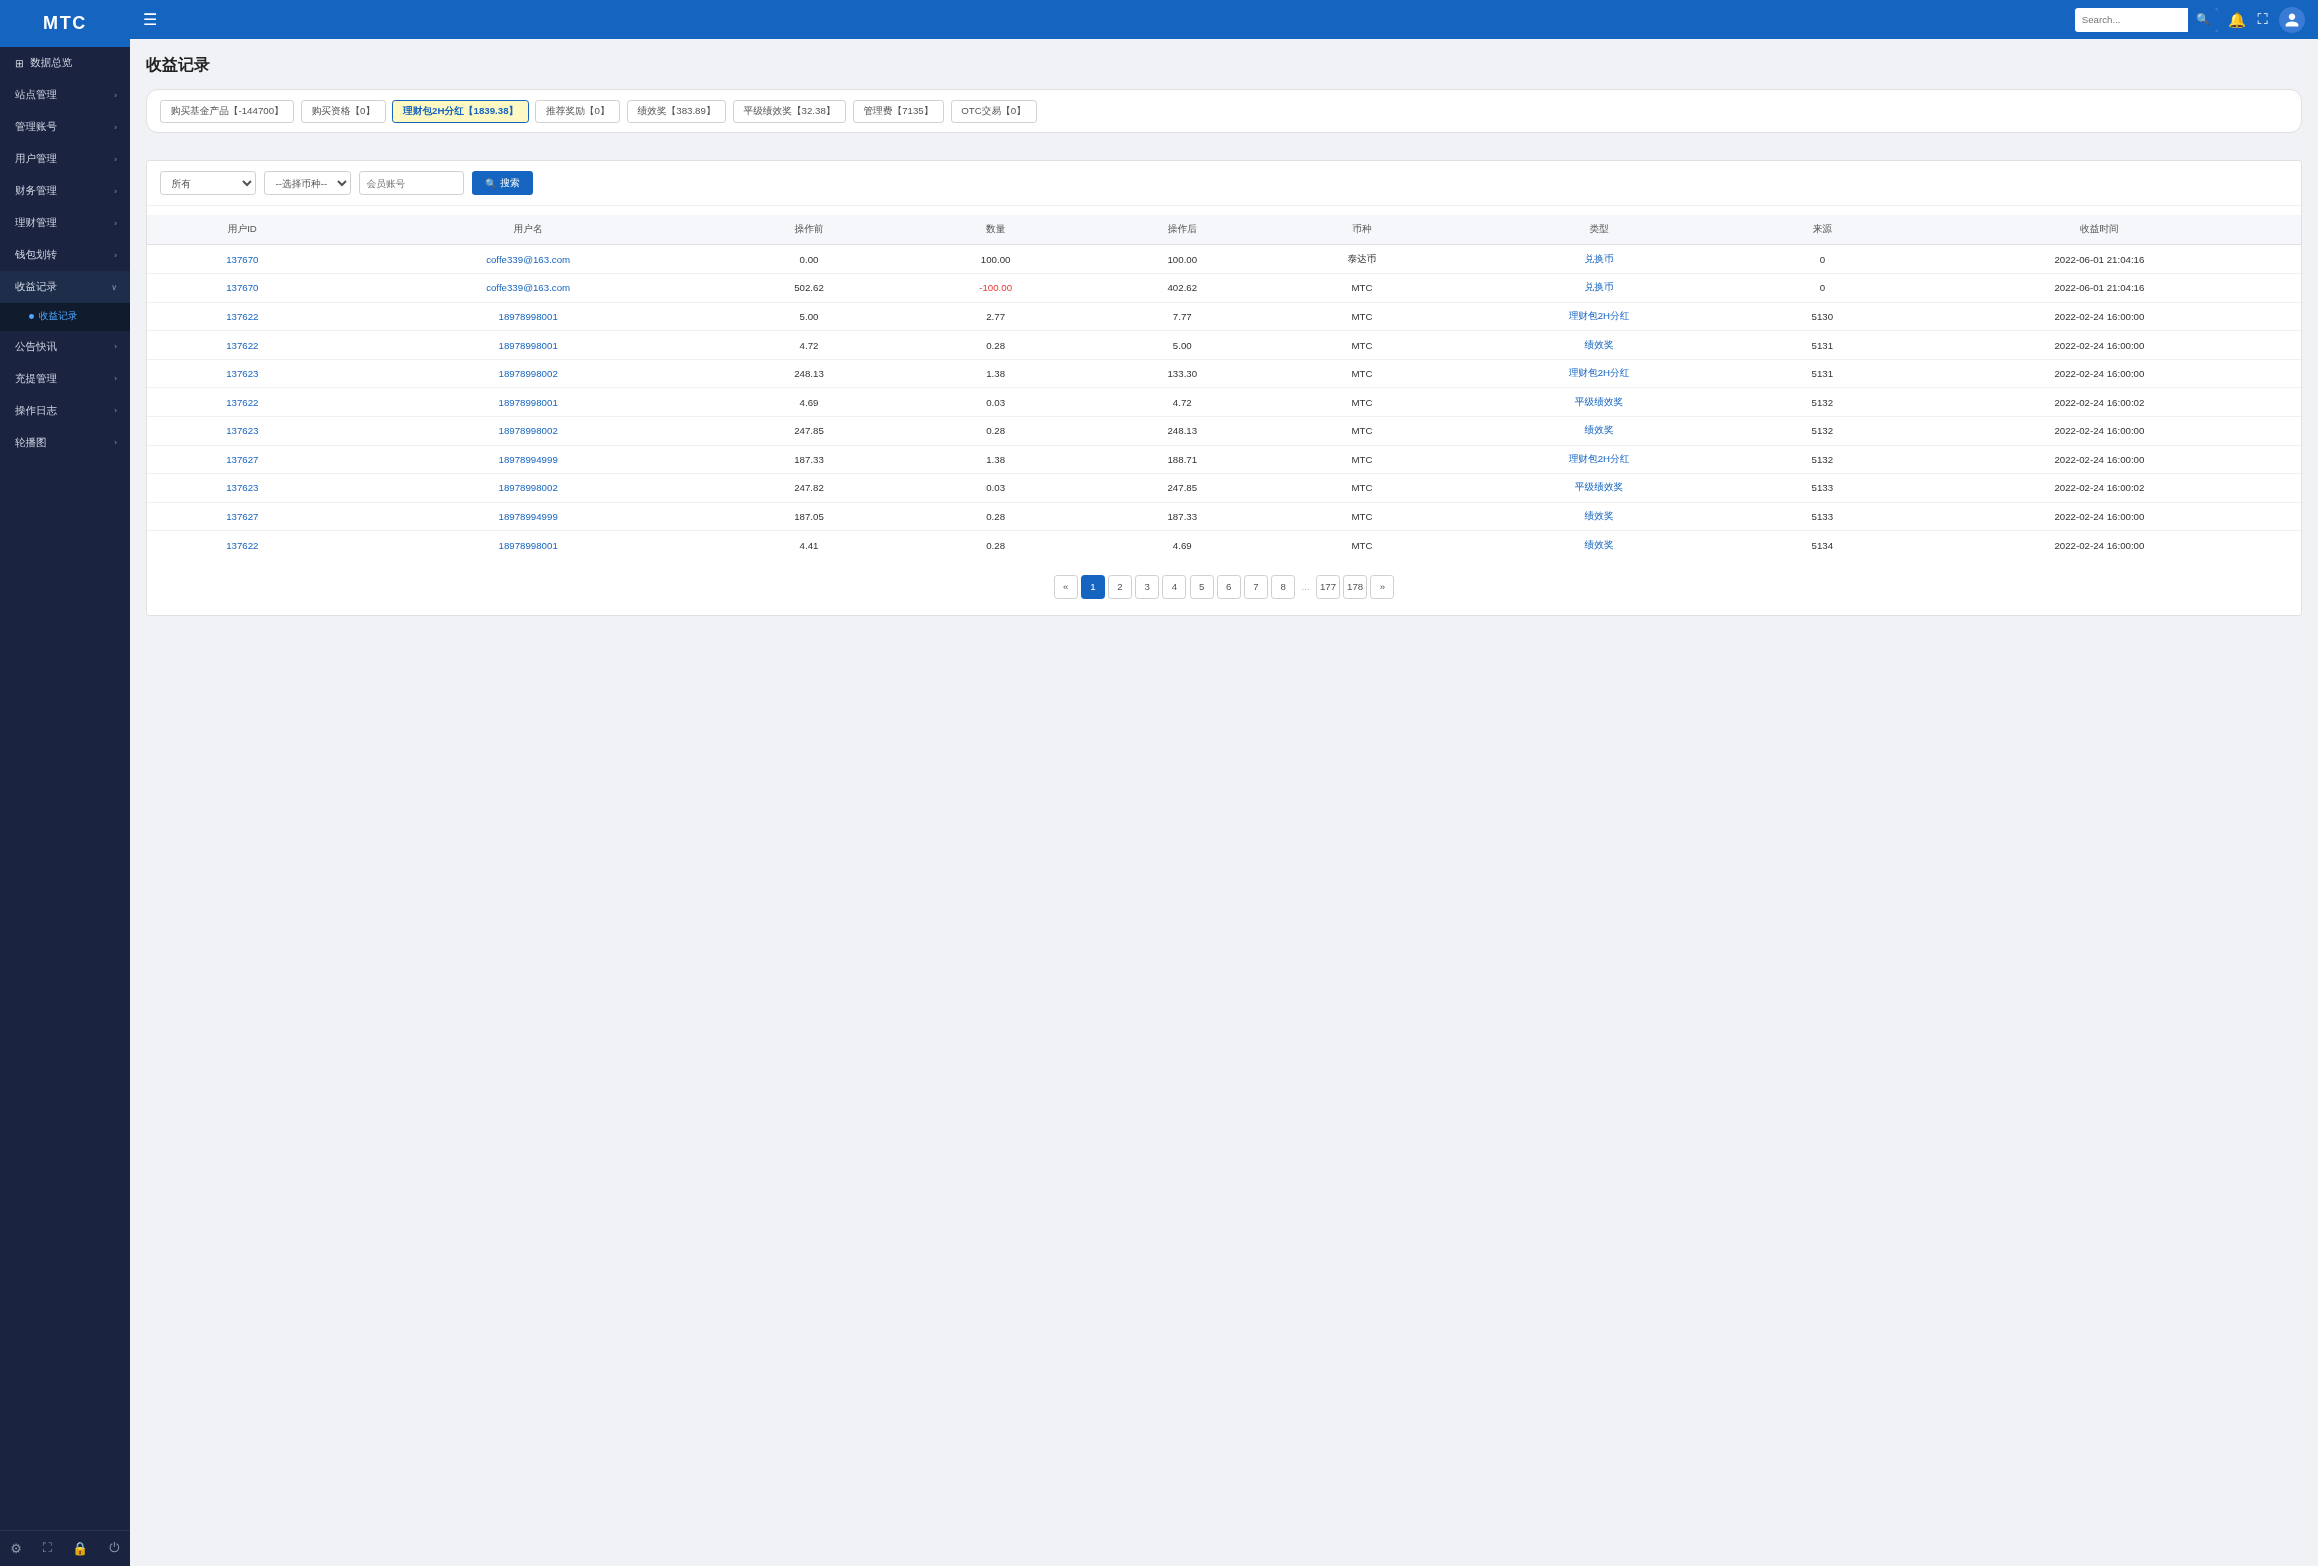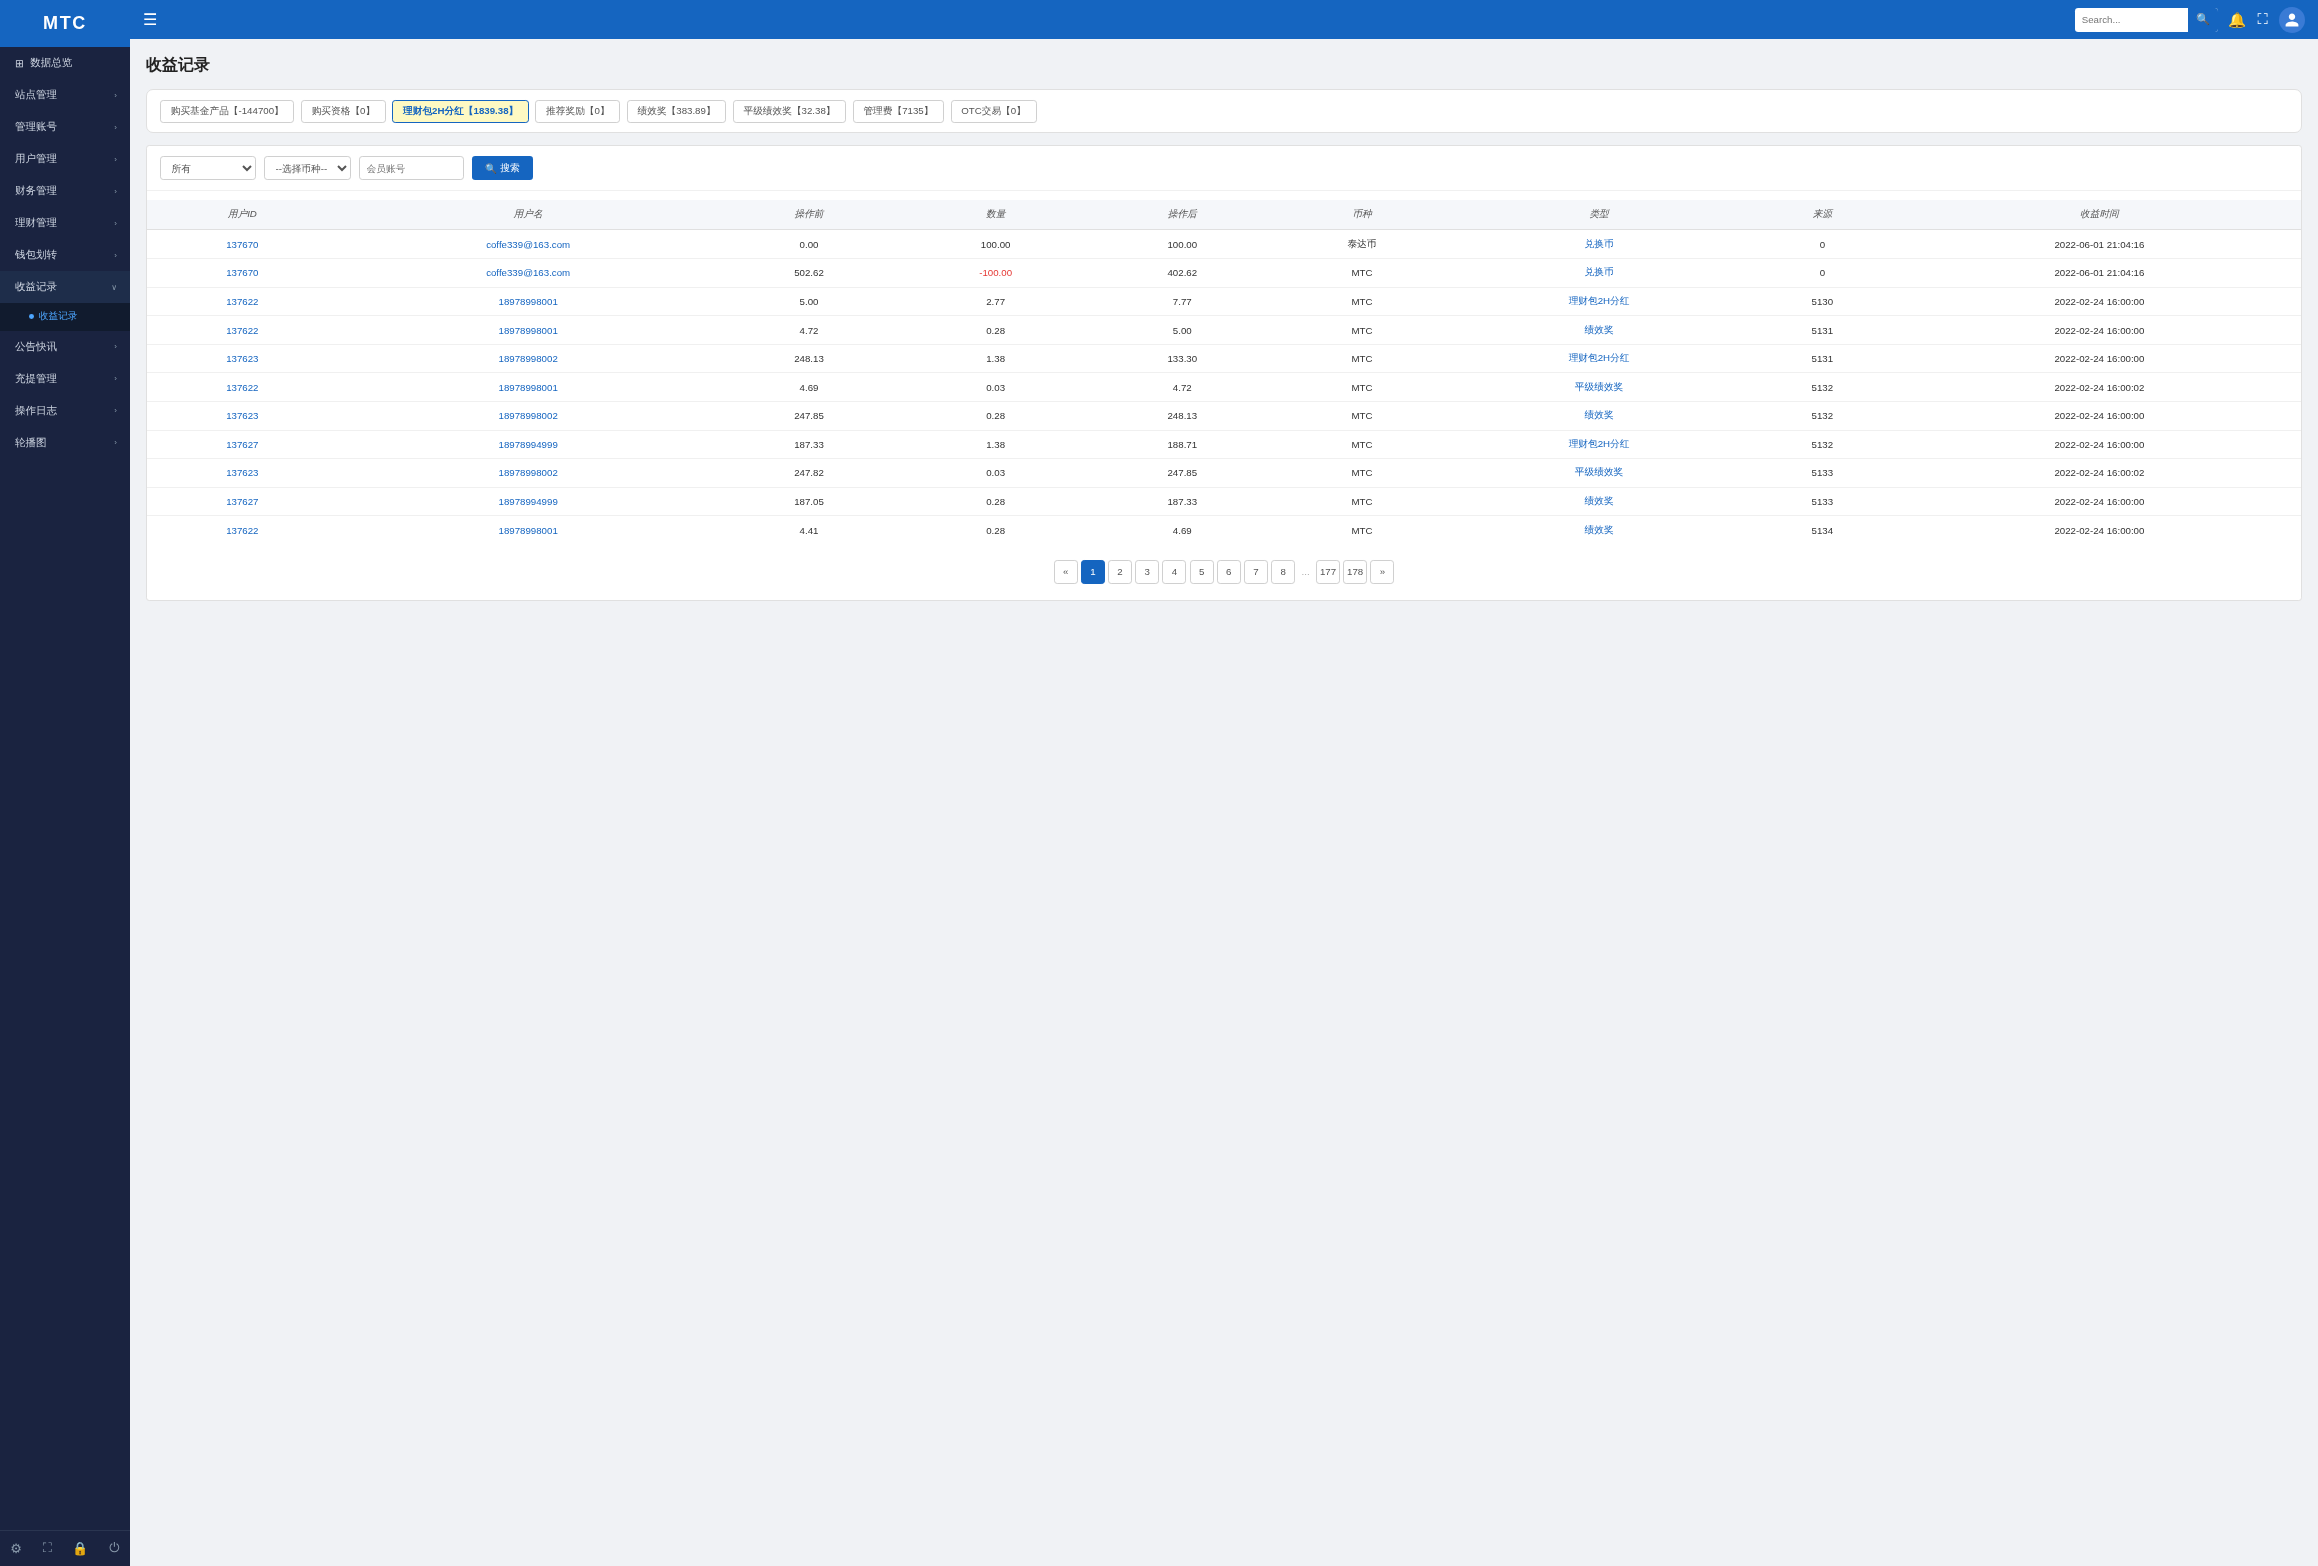--- a/index.html
+++ b/index.html
@@ -119,23 +119,23 @@
       margin-bottom: 13px;
     }
 
     
     .tab-bar {
       display: flex;
       flex-wrap: wrap;
       gap: 6.5px;
       background: #fff;
       border: 0.8px solid #e0e0e0;
-      border-radius: 7px;
+      border-radius: 12px;
       padding: 9.7px 13px;
-      margin-bottom: 12px;
+      margin-bottom: 27px;
     }
     .tab-btn {
       background: #fff;
       border: 0.8px solid #d0d0d0;
       border-radius: 3.2px;
       padding: 4px 9.7px;
       cursor: pointer;
       font-size: 9.7px;
       color: #555;
       white-space: nowrap;
@@ -205,21 +205,20 @@
     thead tr {
       background: #f5f7fa;
       border-bottom: 0.8px solid #e0e0e0;
     }
     th {
       padding: 8px 9.7px;
       text-align: center;
       color: #555;
       font-weight: normal;
       white-space: nowrap;
-      font-style: italic;
     }
     td {
       padding: 7.3px 9.7px;
       text-align: center;
       color: #1565c0;
       border-bottom: 0.8px solid #f0f0f0;
       white-space: nowrap;
     }
     tr:last-child td { border-bottom: none; }
     td.text-red { color: #e53935; }

